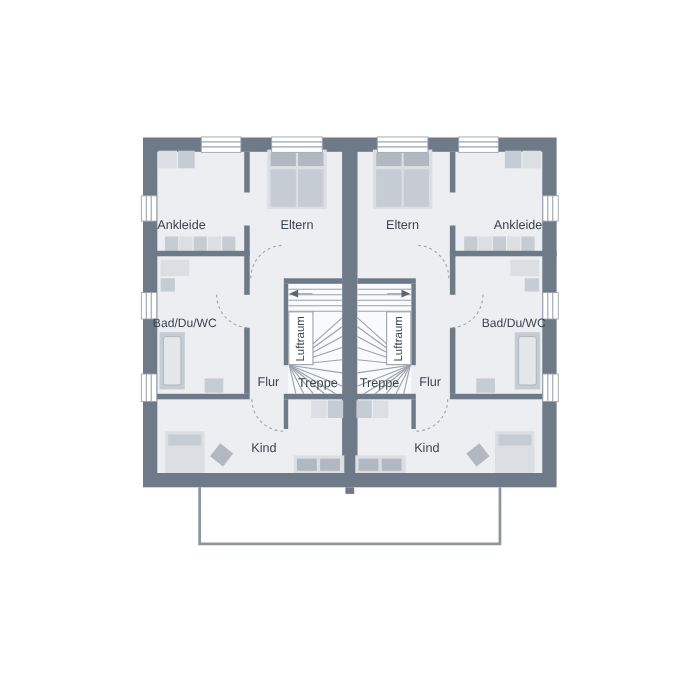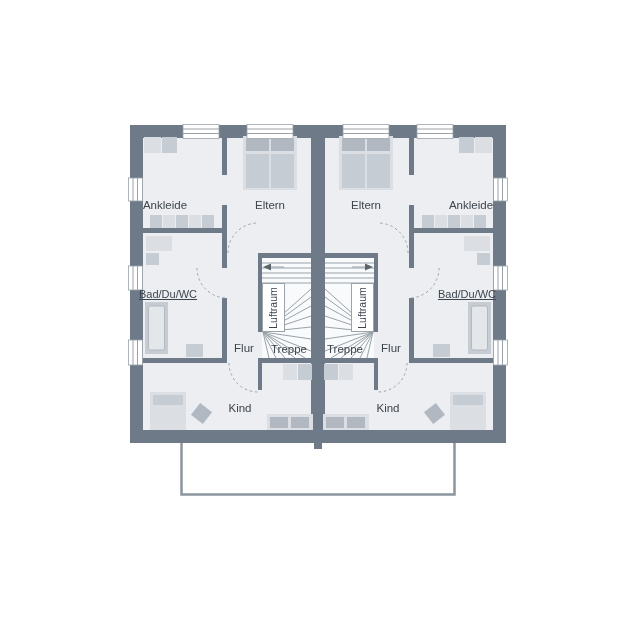--- a/index.html
+++ b/index.html
@@ -16,21 +16,21 @@
   .sfloor{fill:var(--stairfloor);}
   .f1{fill:var(--furniture1);}
   .f2{fill:var(--furniture2);}
   .f3{fill:var(--furniture3);}
   .ln{stroke:var(--line);stroke-width:1;fill:none;}
   .arc{stroke:var(--line);stroke-width:1;stroke-dasharray:2.5 2.8;fill:none;}
   .win{fill:#ffffff;stroke:var(--line);stroke-width:0.8;}
   .box{fill:#ffffff;stroke:var(--line);stroke-width:1;}
   .bal{fill:none;stroke:var(--outline);stroke-width:2.5;}
   .lbl{position:absolute;font-size:11.5px;color:var(--text);transform:translate(-50%,-50%);white-space:nowrap;}
-  .lbl.small{font-size:11px;text-decoration:underline;}
+  .lbl.small{font-size:11px;}
   .lbl.v{font-size:10.5px;transform:translate(-50%,-50%) rotate(-90deg);}
 </style>
 </head>
 <body>
 
 <div class="stage">
 
 <svg width="636" height="636" viewBox="0 0 636 636">
 
   <g>

